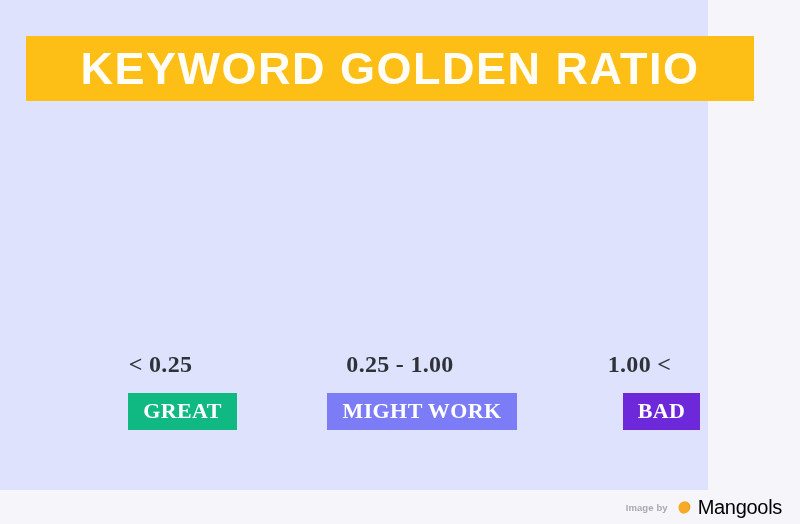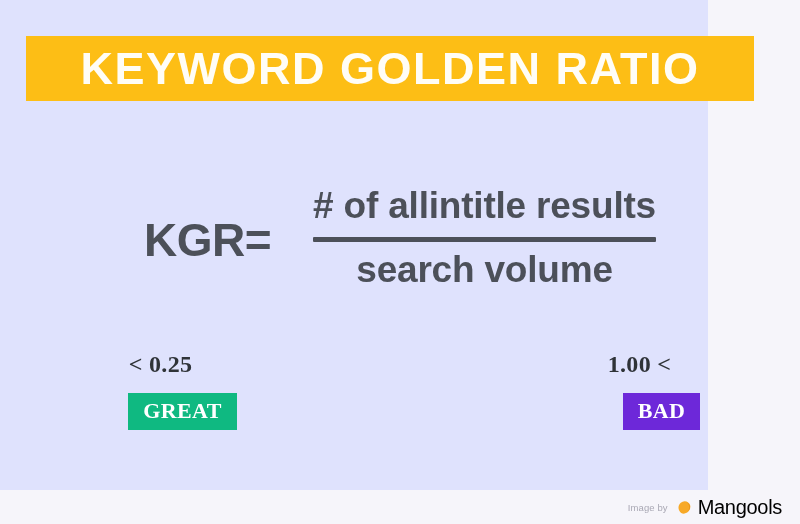--- a/index.html
+++ b/index.html
@@ -156,21 +156,21 @@
     height: 34px;
     background: #f6f5fa;
     display: flex;
     align-items: center;
     justify-content: flex-end;
     padding-right: 18px;
   }
 
   .credit-label {
     font-size: 9.5px;
-    font-weight: normal;
+    font-weight: bold;
     color: #a9a8b4;
     letter-spacing: 0.1px;
     margin-right: 9px;
   }
 
   .mango-icon {
     width: 15px;
     height: 15px;
     margin-right: 6px;
     flex: none;
@@ -188,37 +188,32 @@
 <body>
 
 <div id="infographic">
 
   <div class="canvas">
 
     <div class="title-banner">
       <span class="title-text">KEYWORD GOLDEN RATIO</span>
     </div>
 
-    <div class="formula">
-      <span class="kgr-label">KGR=</span>
-
-      <div class="fraction">
-        <span class="numerator"># of allintitle results</span>
-        <div class="fraction-bar"></div>
-        <span class="denominator">search volume</span>
-      </div>
-    </div>
 
     <div class="verdicts">
 
       <div class="verdict">
         <span class="verdict-range">&lt; 0.25</span>
         <span class="verdict-badge badge-great">GREAT</span>
       </div>
 
+      <div class="verdict">
+        <span class="verdict-range">0.25 - 1.00</span>
+        <span class="verdict-badge badge-might-work">MIGHT WORK</span>
+      </div>
 
       <div class="verdict">
         <span class="verdict-range">1.00 &lt;</span>
         <span class="verdict-badge badge-bad">BAD</span>
       </div>
 
     </div>
   </div>
 
   <div class="footer">

